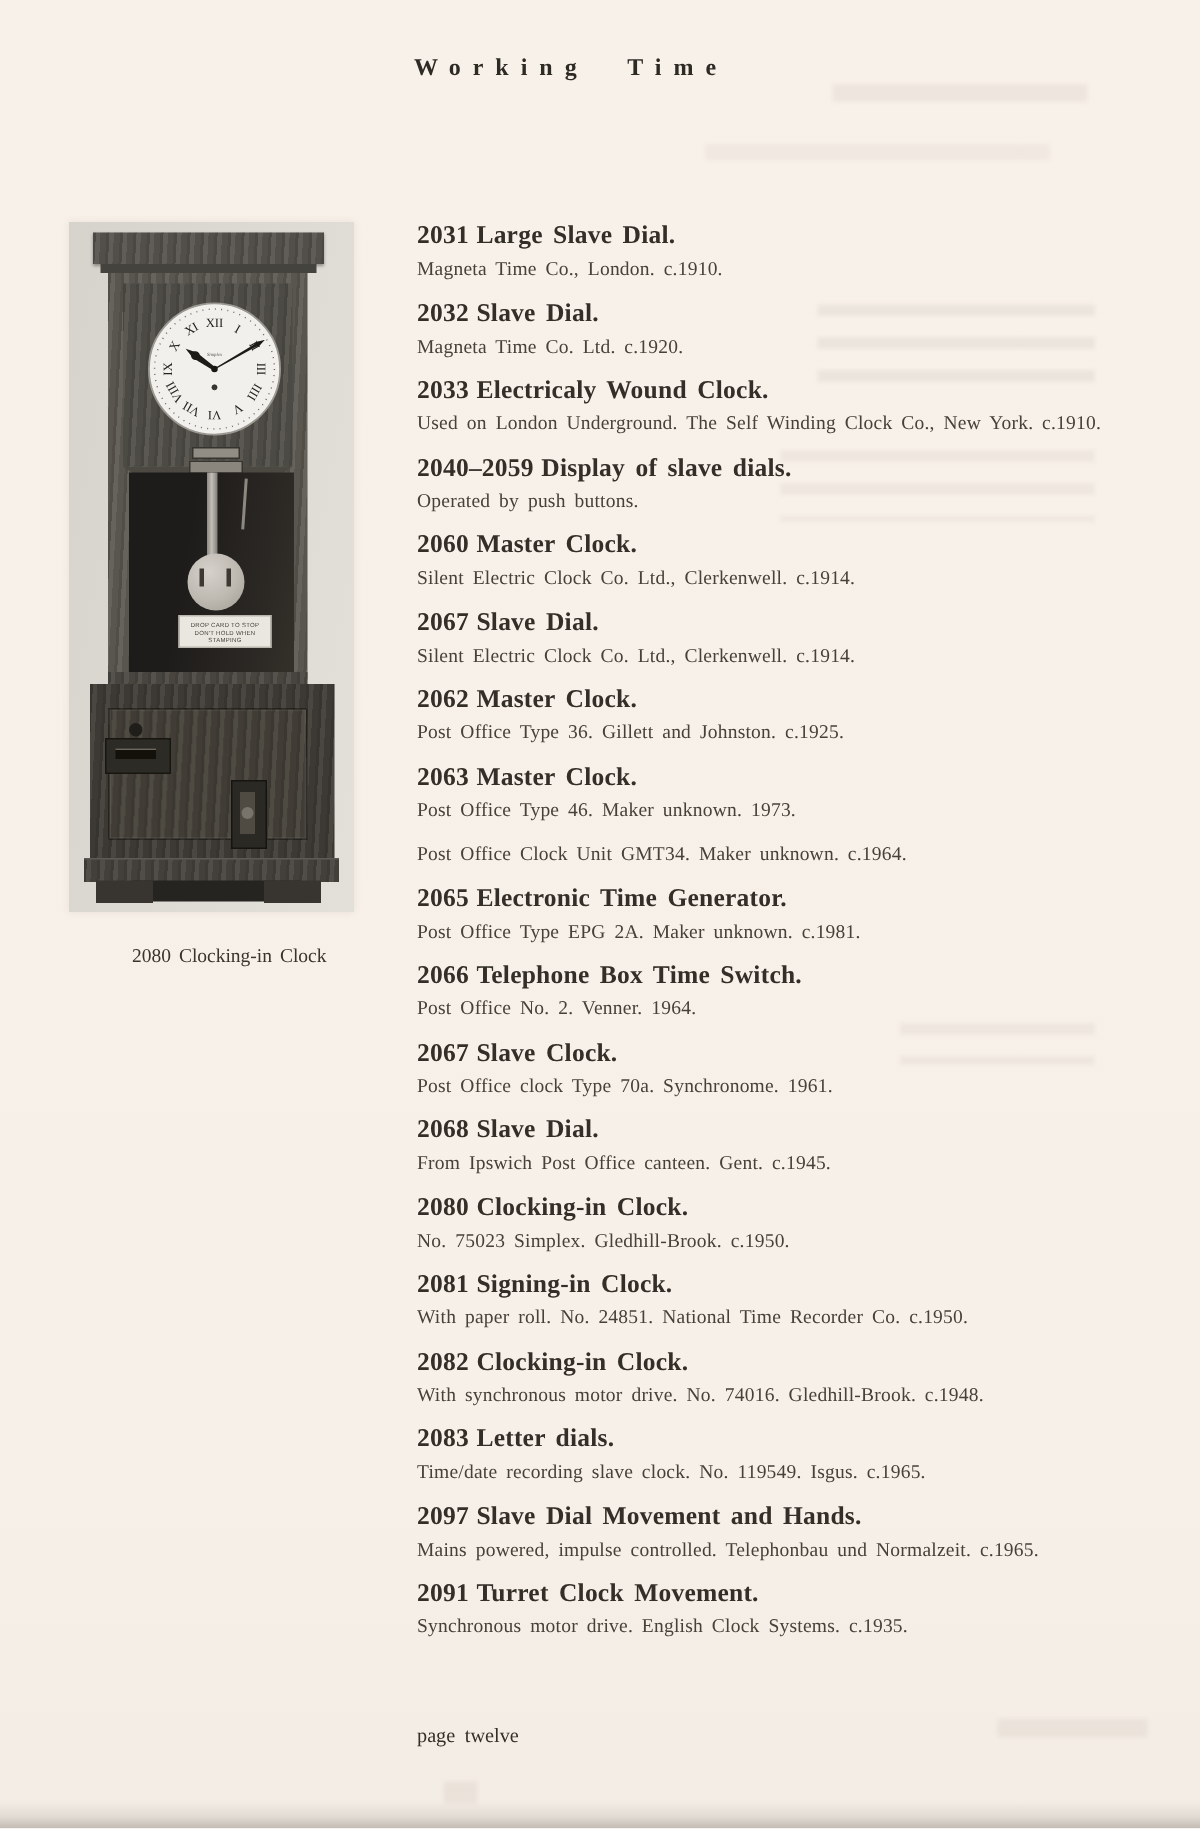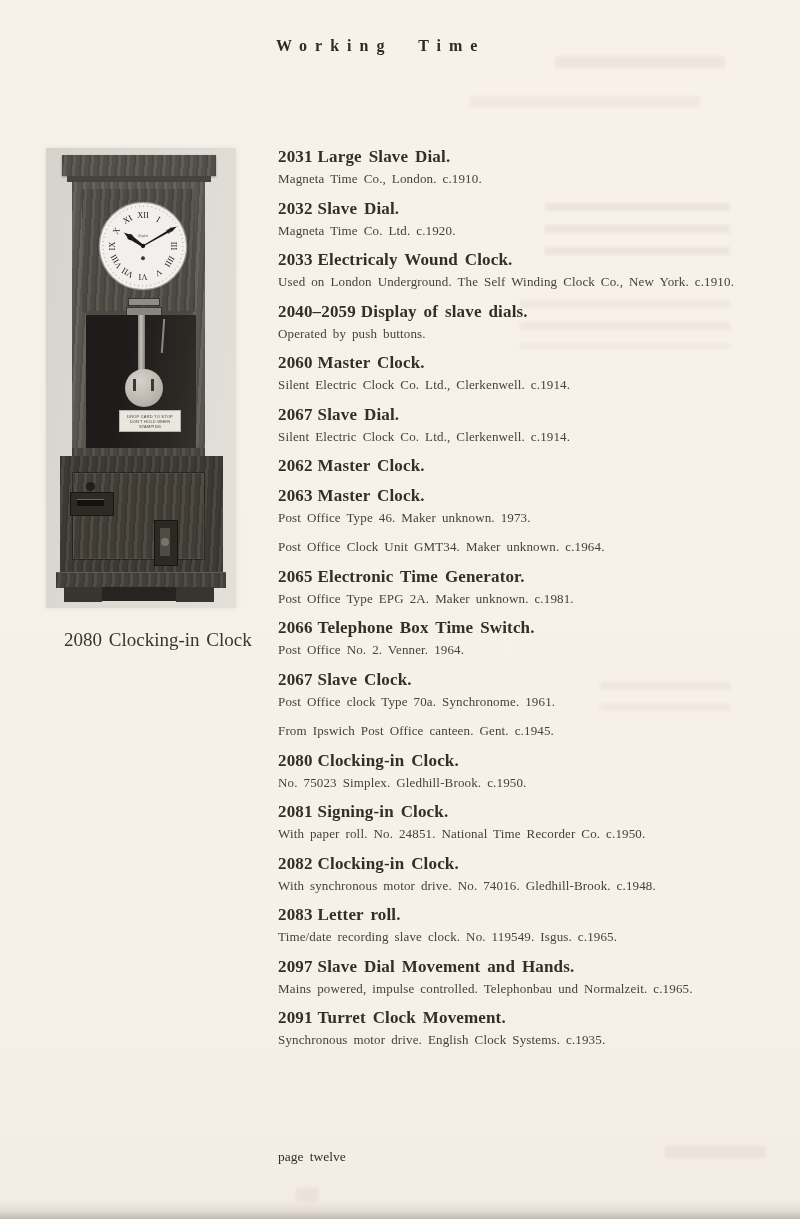--- a/index.html
+++ b/index.html
@@ -7,22 +7,22 @@
        font-family:"Liberation Serif","DejaVu Serif",serif;}
   .page{position:relative;width:800px;height:1219px;overflow:hidden;
         background:linear-gradient(180deg,#f8f1ea 0%,#f7f0e9 80%,#f3ece4 100%);}
 
   
   .header-title{position:absolute;left:276px;top:26px;
         font-size:16px;font-weight:bold;letter-spacing:8px;word-spacing:14px;
         color:#2e2a24;}
   .footer{position:absolute;left:278px;top:1149px;
         font-size:13.5px;font-weight:normal;word-spacing:3px;color:#332e27;}
-  .photo-caption{position:absolute;left:64px;top:629px;
-        font-size:19px;word-spacing:2px;color:#3a342d;}
+  .photo-caption{position:absolute;left:88px;top:629px;
+        font-size:13px;word-spacing:2px;color:#3a342d;}
 
   
   .entries{position:absolute;left:278px;top:146px;}
   .entry{margin-bottom:7.5px;}
   .entry-title{margin:0;height:22px;line-height:22px;font-size:17px;font-weight:bold;
         color:#332e27;white-space:nowrap;word-spacing:2.5px;letter-spacing:.15px;}
   .entry-num{margin-right:5px;}
   .entry-desc{margin:0;height:22px;line-height:22px;font-size:13px;
         color:#474138;white-space:nowrap;word-spacing:2.5px;letter-spacing:.15px;}
 
@@ -184,20 +184,21 @@
       <p class="entry-desc">Silent Electric Clock Co. Ltd., Clerkenwell. c.1914.</p>
     </div>
 
     <div class="entry">
       <p class="entry-title"><span class="entry-num">2067</span><span>Slave Dial.</span></p>
       <p class="entry-desc">Silent Electric Clock Co. Ltd., Clerkenwell. c.1914.</p>
     </div>
 
     <div class="entry">
       <p class="entry-title"><span class="entry-num">2062</span><span>Master Clock.</span></p>
+      <p class="entry-desc">Post Office Type 36. Gillett and Johnston. c.1925.</p>
     </div>
 
     <div class="entry">
       <p class="entry-title"><span class="entry-num">2063</span><span>Master Clock.</span></p>
       <p class="entry-desc">Post Office Type 46. Maker unknown. 1973.</p>
     </div>
 
     <div class="entry">
       <p class="entry-desc">Post Office Clock Unit GMT34. Maker unknown. c.1964.</p>
     </div>
@@ -211,40 +212,41 @@
       <p class="entry-title"><span class="entry-num">2066</span><span>Telephone Box Time Switch.</span></p>
       <p class="entry-desc">Post Office No. 2. Venner. 1964.</p>
     </div>
 
     <div class="entry">
       <p class="entry-title"><span class="entry-num">2067</span><span>Slave Clock.</span></p>
       <p class="entry-desc">Post Office clock Type 70a. Synchronome. 1961.</p>
     </div>
 
     <div class="entry">
+      <p class="entry-title"><span class="entry-num">2068</span><span>Slave Dial.</span></p>
       <p class="entry-desc">From Ipswich Post Office canteen. Gent. c.1945.</p>
     </div>
 
     <div class="entry">
       <p class="entry-title"><span class="entry-num">2080</span><span>Clocking-in Clock.</span></p>
       <p class="entry-desc">No. 75023 Simplex. Gledhill-Brook. c.1950.</p>
     </div>
 
     <div class="entry">
       <p class="entry-title"><span class="entry-num">2081</span><span>Signing-in Clock.</span></p>
       <p class="entry-desc">With paper roll. No. 24851. National Time Recorder Co. c.1950.</p>
     </div>
 
     <div class="entry">
       <p class="entry-title"><span class="entry-num">2082</span><span>Clocking-in Clock.</span></p>
       <p class="entry-desc">With synchronous motor drive. No. 74016. Gledhill-Brook. c.1948.</p>
     </div>
 
     <div class="entry">
-      <p class="entry-title"><span class="entry-num">2083</span><span>Letter roll.</span></p>
+      <p class="entry-title"><span class="entry-num">2083</span><span>Letter dials.</span></p>
       <p class="entry-desc">Time/date recording slave clock. No. 119549. Isgus. c.1965.</p>
     </div>
 
     <div class="entry">
       <p class="entry-title"><span class="entry-num">2097</span><span>Slave Dial Movement and Hands.</span></p>
       <p class="entry-desc">Mains powered, impulse controlled. Telephonbau und Normalzeit. c.1965.</p>
     </div>
 
     <div class="entry">
       <p class="entry-title"><span class="entry-num">2091</span><span>Turret Clock Movement.</span></p>

